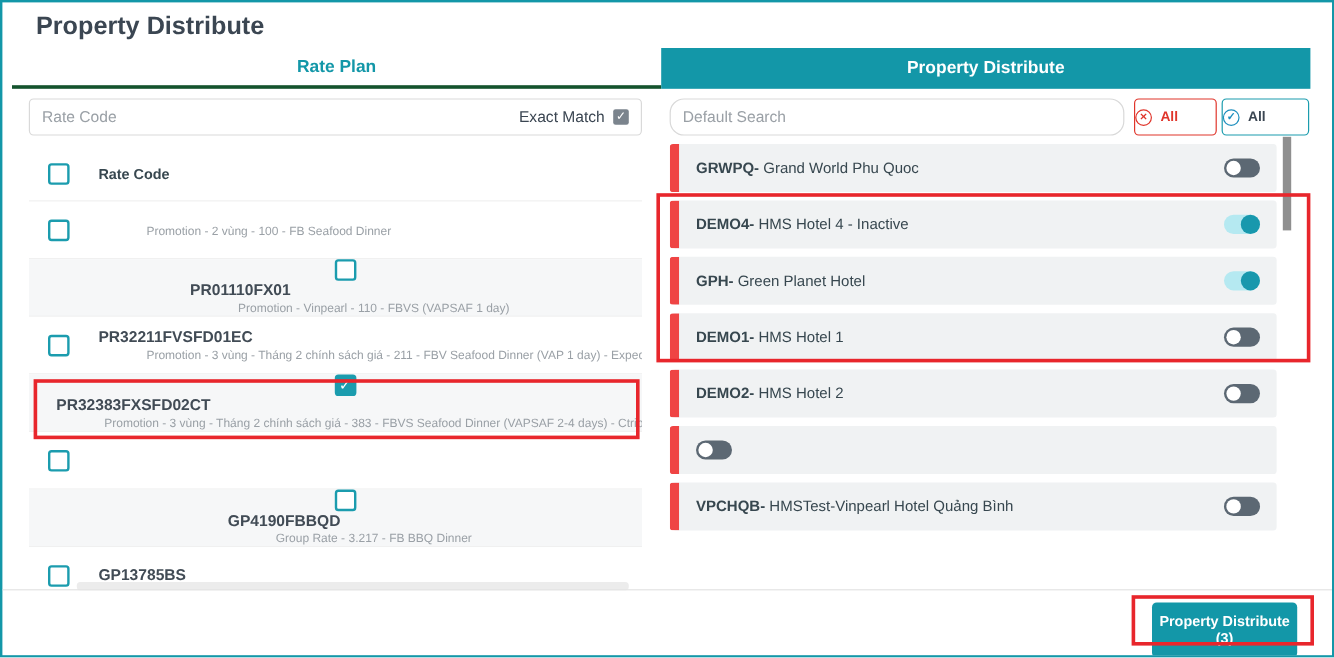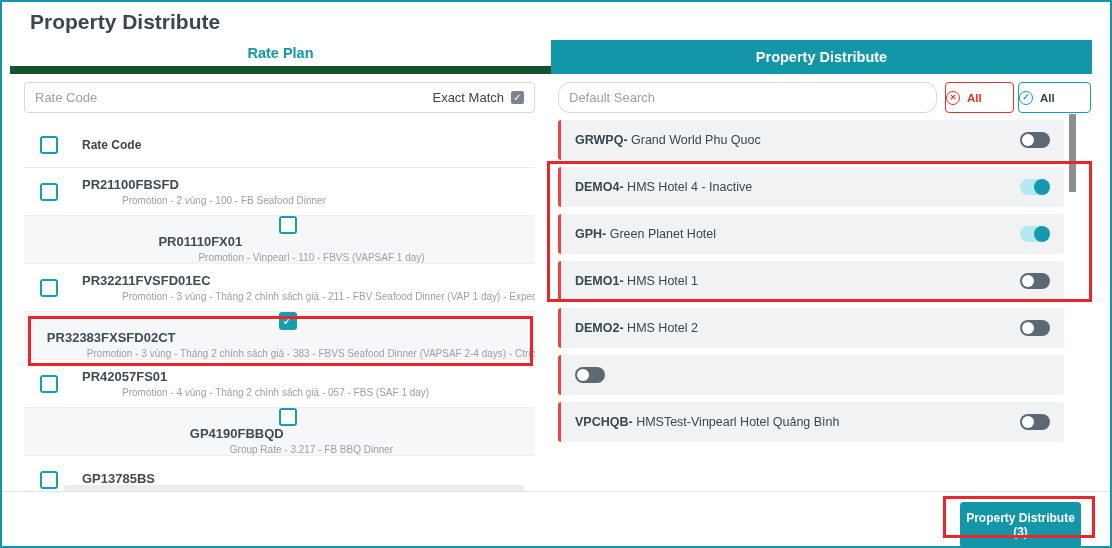--- a/index.html
+++ b/index.html
@@ -14,21 +14,21 @@
     padding-left: 11px;
   }
   .page-title {
     position: absolute; left: 28px; top: 8px;
     font-size: 21px; font-weight: bold; color: #3b4652;
   }
   
   .tabs { position: absolute; left: 8px; top: 38px; width: 1082px; height: 34px; display: flex; }
   .tab { width: 541px; display: flex; align-items: center; justify-content: center;
          font-size: 14.5px; font-weight: bold; cursor: pointer; }
-  .tab.inactive { background: #fff; color: #1397a8; border-bottom: 8px solid #14532d; }
+  .tab.inactive { background: #fff; color: #1397a8; border-bottom: 3px solid #14532d; }
   .tab.active   { background: #1397a8; color: #fff; }
 
   
   .search-left {
     position: absolute; left: 22px; top: 80px; width: 511px; height: 31px;
     border: 1px solid #d9d9d9; border-radius: 4px;
     display: flex; align-items: center; padding: 0 10px; background: #fff;
   }
   input.plain { border: none; outline: none; flex: 1; font-size: 13px; color: #333;
                 font-family: "Liberation Sans", sans-serif; background: transparent; }
@@ -68,21 +68,21 @@
   .ico-circle { width: 14px; height: 14px; border-radius: 50%; display: flex;
                 align-items: center; justify-content: center; flex: none; font-weight: bold; }
   .ico-x { border: 1.4px solid #e0352b; color: #e0352b; font-size: 8px; }
   .ico-x::after { content: "✕"; line-height: 1; }
   .ico-check { border: 1.4px solid #1f8fbe; color: #1f8fbe; font-size: 9px; }
   .ico-check::after { content: "✓"; line-height: 1; }
 
   
   .right-list { position: absolute; left: 556px; top: 118px; width: 506px; height: 373px; overflow: hidden; }
   .rrow { height: 40px; margin-bottom: 7px; background: #f0f2f3;
-          border-left: 3px solid #ef4444; border-radius: 3px;
+          border-left: 8px solid #ef4444; border-radius: 3px;
           display: flex; align-items: center; padding: 0 14px; cursor: pointer; gap: 45px; }
   .rrow-label { font-size: 12.5px; color: #37474f; flex: 1; white-space: nowrap; overflow: hidden; }
   .rrow-code { font-weight: bold; }
   .toggle { width: 30px; height: 16px; border-radius: 9px; position: relative; flex: none; cursor: pointer; }
   .toggle.off { background: #5c6873; }
   .toggle.off .knob { position: absolute; left: 2px; top: 2px; width: 12px; height: 12px;
                       border-radius: 50%; background: #fff; }
   .toggle.on { background: #b5e9f1; }
   .toggle.on .knob { position: absolute; right: 0px; top: 0px; width: 16px; height: 16px;
                      border-radius: 50%; background: #1898ad; }
@@ -121,21 +121,20 @@
 
   <div class="left-list">
     <div class="lh">
       <span class="cb"></span>
       <span class="lh-label">Rate Code</span>
     </div>
 
     <div class="lrow">
       <span class="cb"></span>
       <div class="lrow-text">
-        <div class="lrow-code">PR21100FBSFD</div>
         <div class="lrow-desc">Promotion - 2 vùng - 100 - FB Seafood Dinner</div>
       </div>
     </div>
 
     <div class="lrow alt">
       <span class="cb"></span>
       <div class="lrow-text">
         <div class="lrow-code">PR01110FX01</div>
         <div class="lrow-desc">Promotion - Vinpearl - 110 - FBVS (VAPSAF 1 day)</div>
       </div>
@@ -152,24 +151,20 @@
     <div class="lrow alt">
       <span class="cb checked"></span>
       <div class="lrow-text">
         <div class="lrow-code">PR32383FXSFD02CT</div>
         <div class="lrow-desc">Promotion - 3 vùng - Tháng 2 chính sách giá - 383 - FBVS Seafood Dinner (VAPSAF 2-4 days) - Ctrip</div>
       </div>
     </div>
 
     <div class="lrow">
       <span class="cb"></span>
-      <div class="lrow-text">
-        <div class="lrow-code">PR42057FS01</div>
-        <div class="lrow-desc">Promotion - 4 vùng - Tháng 2 chính sách giá - 057 - FBS (SAF 1 day)</div>
-      </div>
     </div>
 
     <div class="lrow alt">
       <span class="cb"></span>
       <div class="lrow-text">
         <div class="lrow-code">GP4190FBBQD</div>
         <div class="lrow-desc">Group Rate - 3.217 - FB BBQ Dinner</div>
       </div>
     </div>
 

